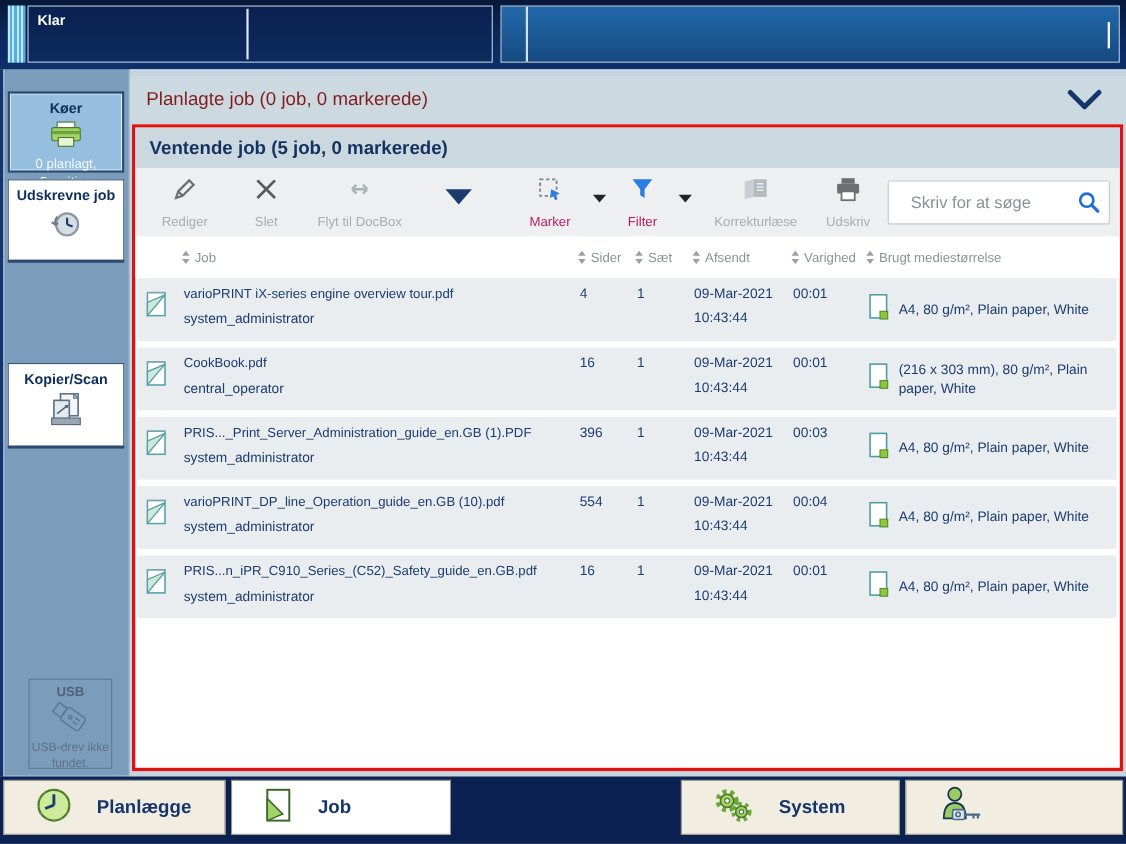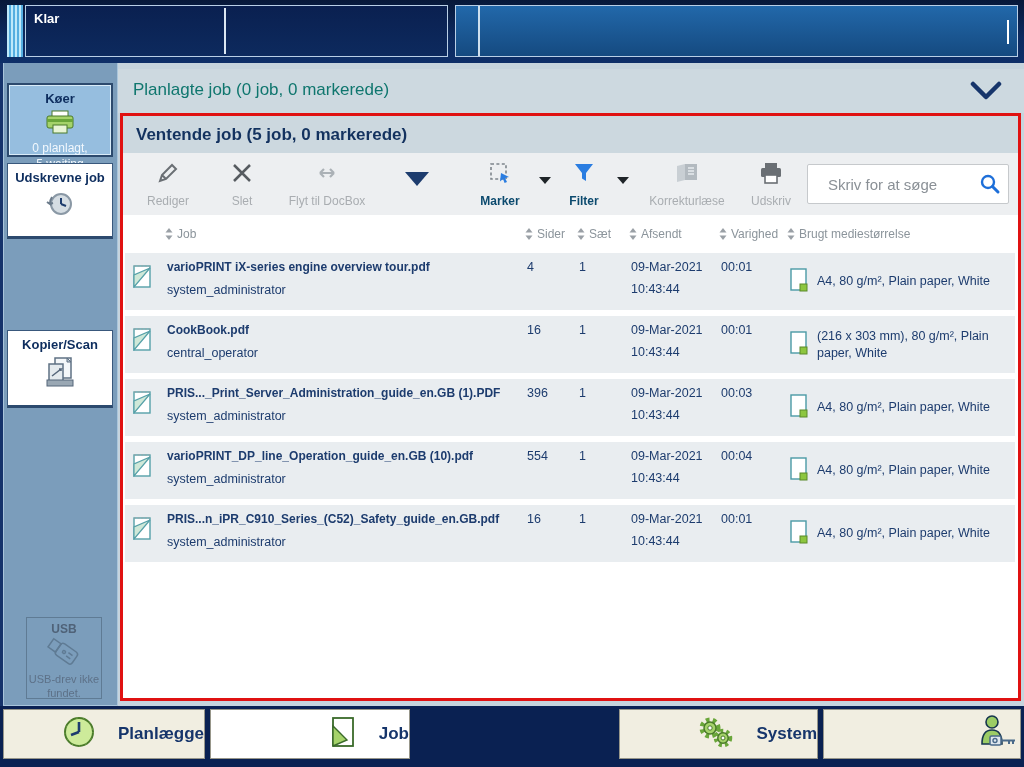--- a/index.html
+++ b/index.html
@@ -38,35 +38,35 @@
   .side-sub-white { font-size:12px; color:#f2f8fd; line-height:16px; }
   .side-icon { margin:4px auto 2px; }
   .usb-box { position:absolute; left:22px; top:554px; width:76px; height:82px;
              border:1px solid #5f7b94; text-align:center; color:#54677a; }
   .usb-box .lbl { font-size:12px; font-weight:bold; margin-top:4px; color:#4f6278; }
   .usb-msg { font-size:11px; line-height:14px; color:#5d7188; }
 
   
   .main { position:absolute; left:118px; top:0; width:906px; height:643px; background:#c6d4dd; }
   .planned-bar { position:absolute; left:0; top:6px; width:906px; height:44px; background:#cdd9e0; }
-  .planned-title { position:absolute; left:15px; top:11px; font-size:17px; color:#0f766e; }
+  .planned-title { position:absolute; left:15px; top:11px; font-size:17px; color:#7f1d1d; }
   .planned-chevron { position:absolute; right:22px; top:12px; cursor:pointer; }
 
   .waiting-section { position:absolute; left:2px; top:50px; width:901px; height:588px;
                      border:3px solid #e01111; background:#ffffff; }
   .waiting-header { height:37px; background:#ccd8df; display:flex; align-items:center; }
   .waiting-title { margin-left:13px; font-size:17px; font-weight:bold; color:#13325f; }
 
   
   .toolbar { height:62px; background:#edeff1; display:flex; align-items:center; }
   .tb-btn { display:flex; flex-direction:column; align-items:center; justify-content:center;
             height:56px; cursor:pointer; }
   .tb-btn .cap { font-size:12px; margin-top:5px; color:#3a3f44; }
   .tb-btn.disabled .cap { color:#a9adb1; }
-  .tb-btn.bold .cap { font-weight:bold; color:#0c4a6e; }
+  .tb-btn.bold .cap { font-weight:normal; color:#be185d; }
   .tb-caret { width:0; height:0; border-left:6px solid transparent; border-right:6px solid transparent;
               border-top:7px solid #1f2428; margin:0 10px 8px 10px; cursor:pointer; }
   .tb-tri { width:0; height:0; border-left:12px solid transparent; border-right:12px solid transparent;
             border-top:14px solid #1d3c6e; margin:0 30px 10px 28px; cursor:pointer; }
   .tb-spacer { flex:1; }
   .search-wrap { position:relative; width:202px; height:40px; margin-right:9px; }
   .search-input { width:100%; height:100%; border:1px solid #c6c9cc; border-radius:2px;
                   font-size:15px; color:#444; padding:0 36px 0 20px; outline:none;
                   font-family:"Liberation Sans",sans-serif; }
   .search-input::placeholder { color:#8a9096; }
@@ -74,30 +74,30 @@
 
   
   .thead { display:grid; grid-template-columns:34px 360px 52px 52px 90px 68px 1fr;
            height:38px; align-items:center; background:#ffffff; }
   .th { display:flex; align-items:center; gap:4px; font-size:12px; color:#8b949b; padding-left:8px; cursor:pointer; }
   .rows { }
   .trow { display:grid; grid-template-columns:34px 360px 52px 52px 90px 68px 1fr;
           min-height:57px; background:#e9edf0; margin:0 3px 6px 2px; cursor:pointer; }
   .cell { padding:7px 0 0 8px; font-size:12.5px; color:#1d3c6e; }
   .cell-icon { padding:10px 0 0 8px; }
-  .job-name { font-size:12px; font-weight:bold; color:#1d3c6e; white-space:nowrap; }
+  .job-name { font-size:12px; font-weight:normal; color:#1d3c6e; white-space:nowrap; }
   .job-owner { font-size:12.5px; color:#1d3c6e; margin-top:9px; }
   .cell-sub { margin-top:8px; }
   .cell-media { display:flex; align-items:center; gap:8px; padding-left:8px; }
   .media-text { font-size:12.5px; color:#1d3c6e; max-width:205px; line-height:17px; }
 
   
   .bottombar { position:absolute; left:0; top:706px; width:1024px; height:61px; background:#0a2152; }
   .tab { position:absolute; top:3px; height:50px; background:#f1eee1; border:1px solid #97968a;
-         display:flex; align-items:center; cursor:pointer;justify-content:flex-end; }
+         display:flex; align-items:center; cursor:pointer; }
   .tab.selected { background:#ffffff; }
   .tab .t-icon { margin-left:28px; }
   .tab .t-label { margin-left:22px; font-size:17px; font-weight:bold; color:#16356b; }
   .tab1 { left:3px;   width:202px; }
   .tab2 { left:210px; width:200px; }
   .tab3 { left:415px; width:199px; }
   .tab4 { left:619px; width:199px; }
   .tab5 { left:823px; width:198px; }
 </style>
 </head>

